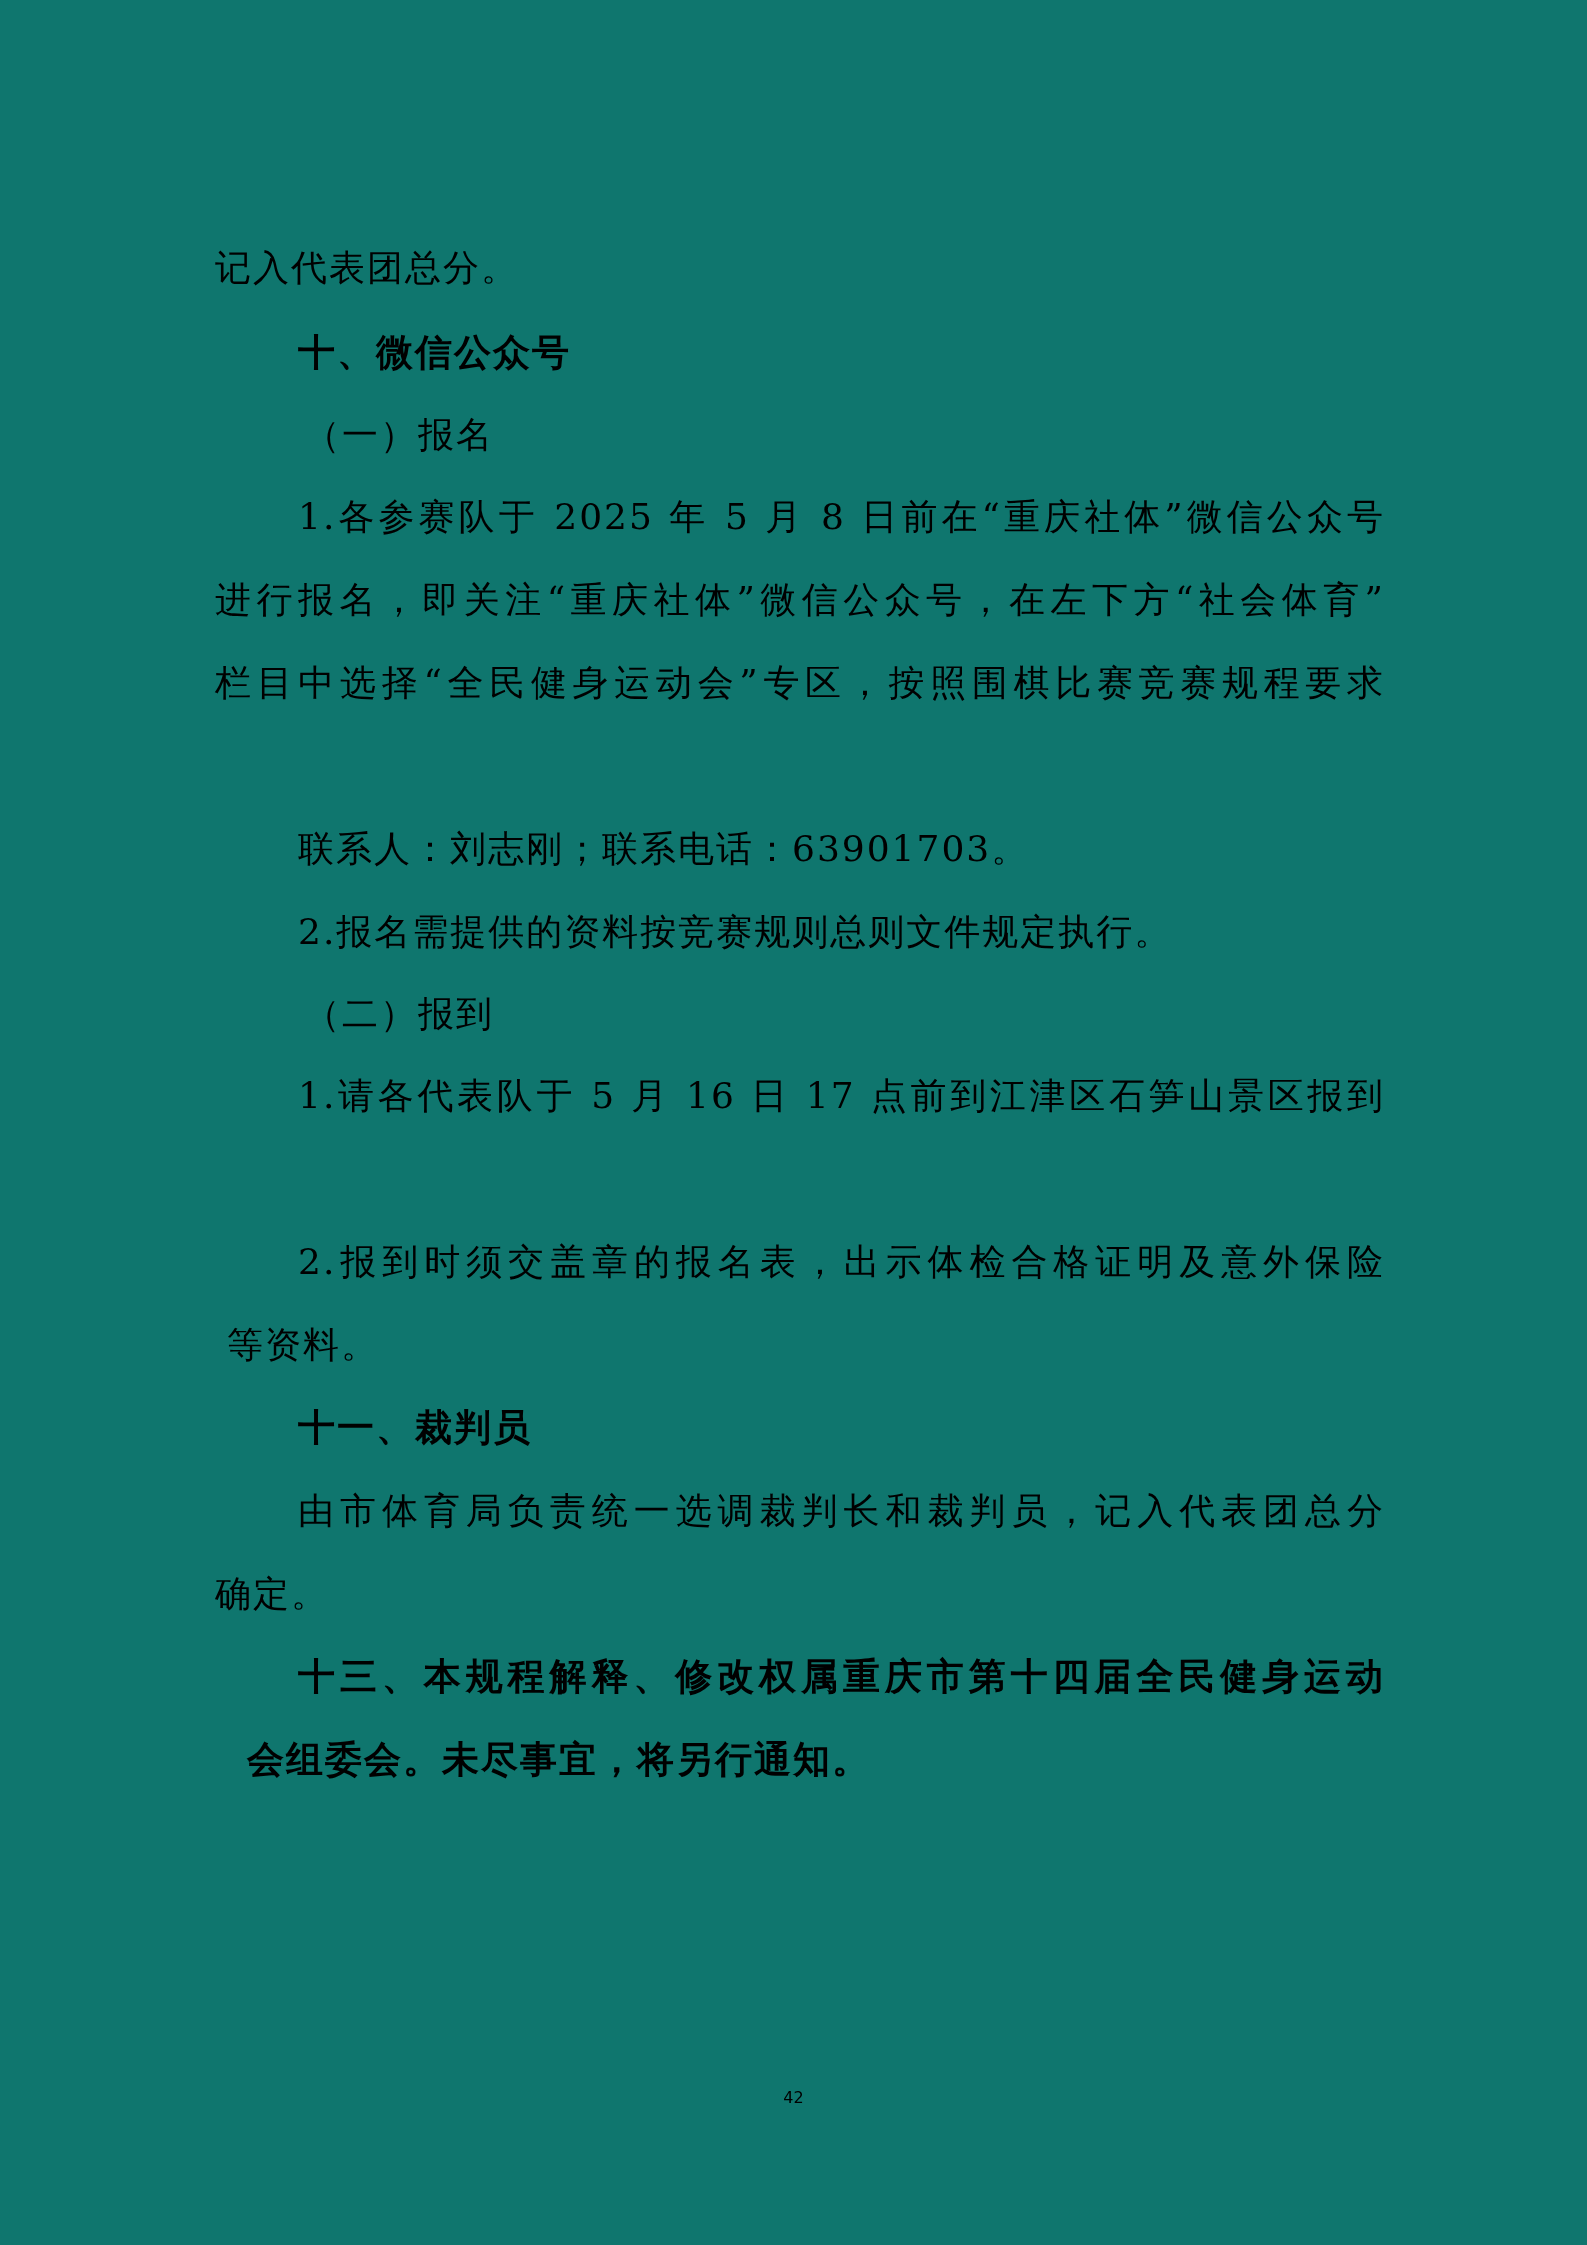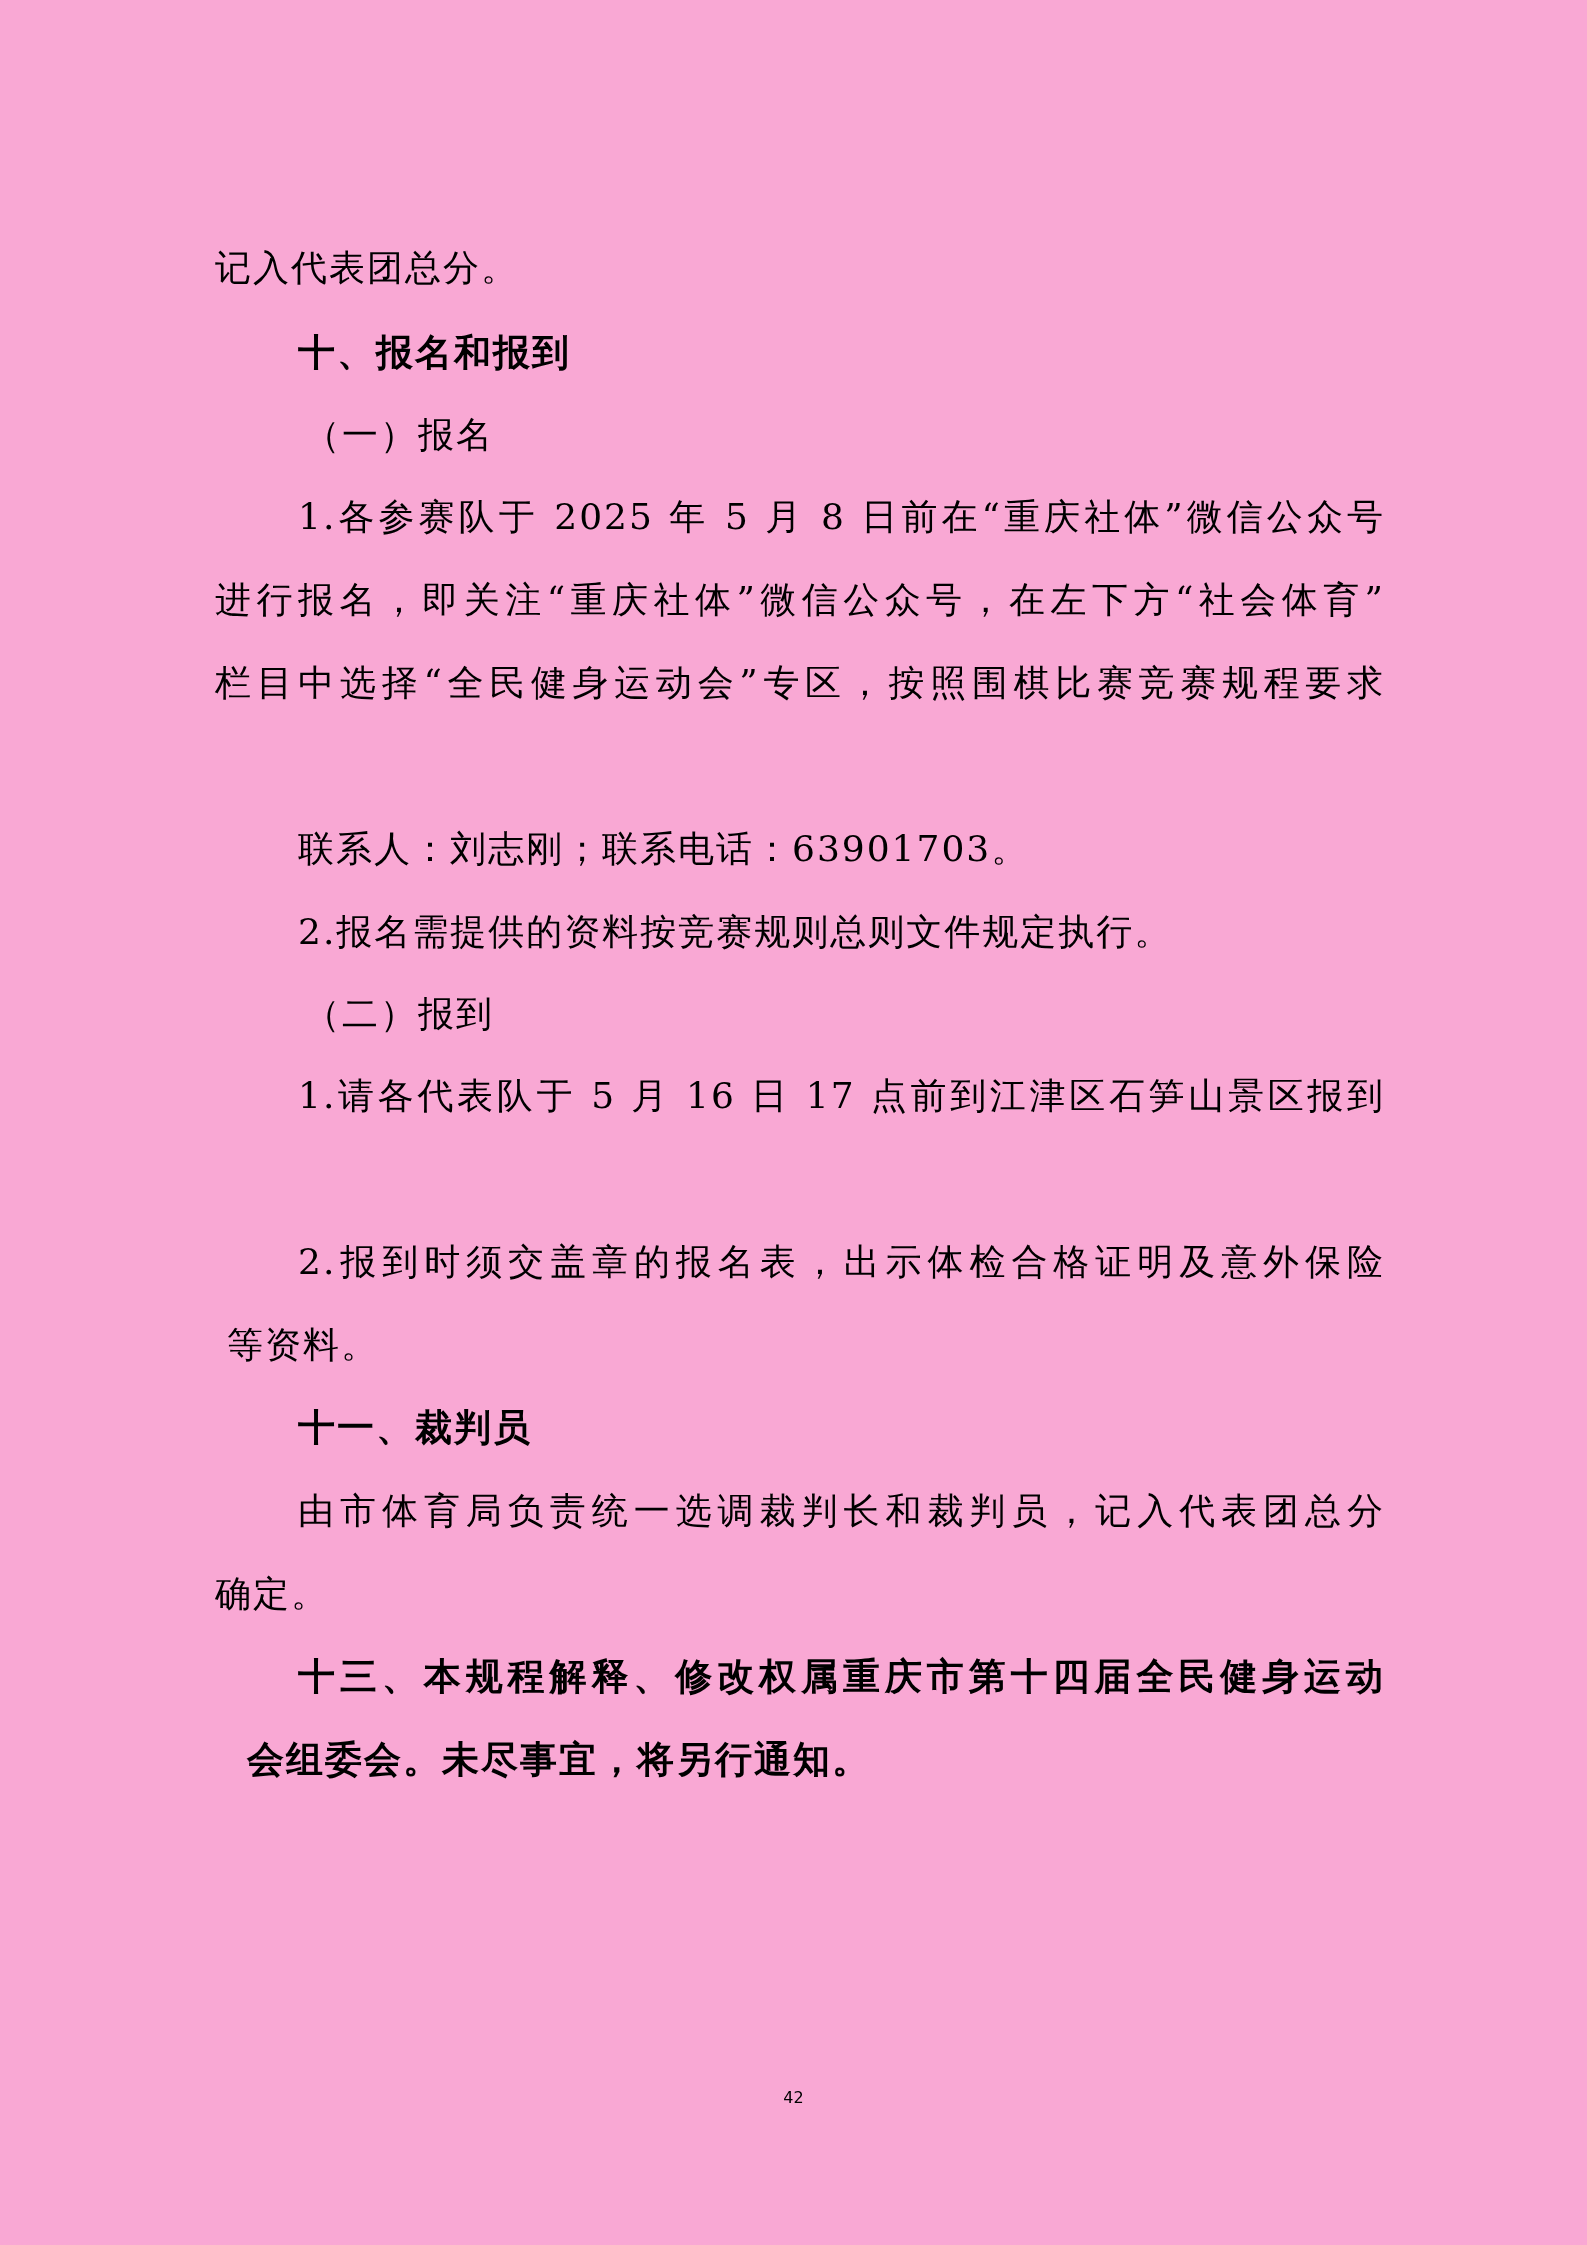--- a/index.html
+++ b/index.html
@@ -12,21 +12,21 @@
       height: 2245px;
       position: relative;
       overflow: hidden;
       color: #000000;
     }
     .page {
       position: absolute;
       left: 0; top: 0;
       width: 1587px;
       height: 2245px;
-      background: #f9a8d4;
+      background: #0f766e;
     }
     .line {
       position: absolute;
       left: 215px;
       width: 1170px;
       height: 50px;
       line-height: 50px;
       font-family: "DejaVu Serif", "Liberation Serif", serif;
       font-size: 36px;
       white-space: nowrap;
@@ -69,21 +69,21 @@
       line-height: 26px;
     }
   </style>
 </head>
 <body>
 
 <div class="page">
 
   <div class="line last" style="top:243px;">记入代表团总分。</div>
 
-  <div class="line indent heading" style="top:328px;">十、报名和报到</div>
+  <div class="line indent heading" style="top:328px;">十、微信公众号</div>
 
   <div class="line sub" style="top:410px;">（一）报名</div>
 
   <div class="line indent" style="top:492px;">1.各参赛队于 2025 年 5 月 8 日前在“重庆社体”微信公众号</div>
   <div class="line" style="top:575px;">进行报名，即关注“重庆社体”微信公众号，在左下方“社会体育”</div>
   <div class="line" style="top:658px;">栏目中选择“全民健身运动会”专区，按照围棋比赛竞赛规程要求</div>
 
   <div class="line indent last" style="top:824px;">联系人：刘志刚；联系电话：63901703。</div>
 
   <div class="line indent last" style="top:907px;">2.报名需提供的资料按竞赛规则总则文件规定执行。</div>

